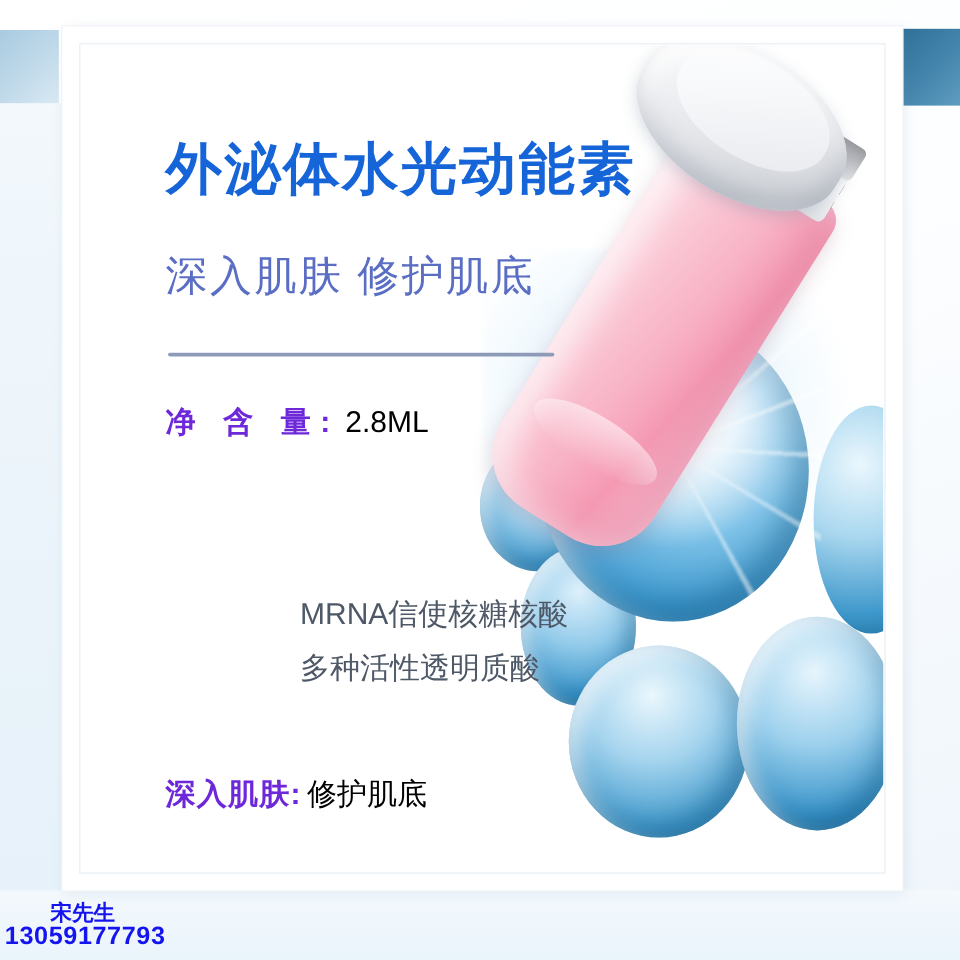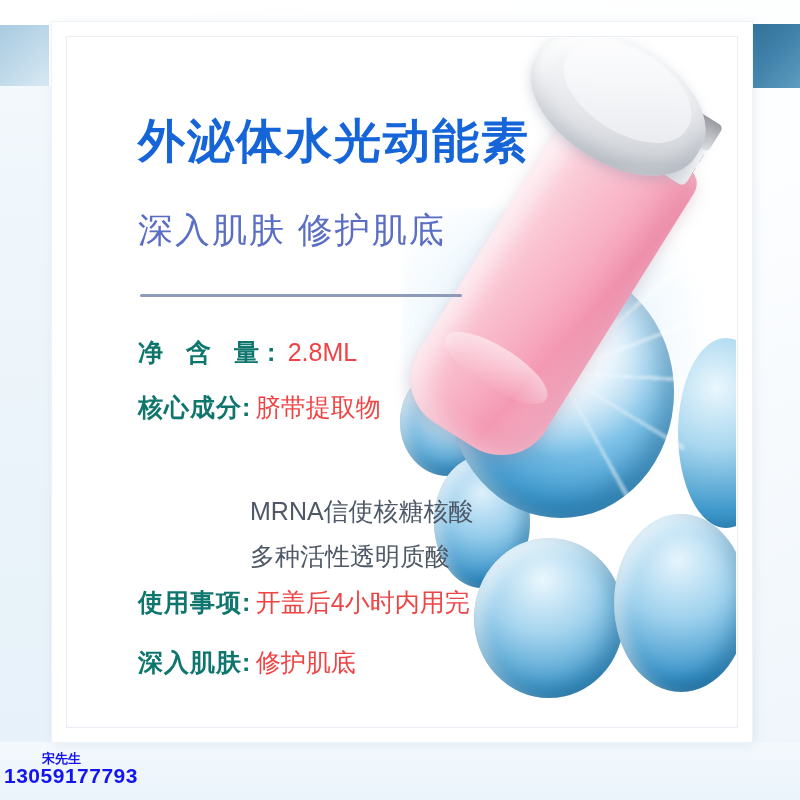--- a/index.html
+++ b/index.html
@@ -98,28 +98,28 @@
   
   #title{position:absolute;left:86px;top:88px;
     font-size:47px;font-weight:700;letter-spacing:2px;color:#1565d8;
     text-shadow:0 1px 0 rgba(255,255,255,.8);white-space:nowrap;text-align:right;}
   #subtitle{position:absolute;left:86px;top:185px;
     font-size:35px;font-weight:400;letter-spacing:2px;color:#5a6ec4;white-space:nowrap;}
   #divider{position:absolute;left:88px;top:272px;width:322px;height:3px;
     background:#8e9bb8;border-radius:2px;}
 
   .spec-row{position:absolute;left:86px;white-space:nowrap;line-height:1;}
-  .spec-label{font-size:25px;font-weight:700;color:#0f766e;letter-spacing:1px;}
+  .spec-label{font-size:25px;font-weight:700;color:#6d28d9;letter-spacing:1px;}
   .spec-label.wide{letter-spacing:8px;}
-  .spec-value{font-size:25px;font-weight:400;color:#ef4444;letter-spacing:0px;margin-top:35px;}
+  .spec-value{font-size:25px;font-weight:400;color:#000000;letter-spacing:0px;margin-top:35px;}
   .sub-line{position:absolute;left:198px;font-size:25px;color:#4e5866;white-space:nowrap;}
 
   
   #wm{position:absolute;left:4px;top:752px;color:#1414ee;line-height:1.02;}
-  #wm-name{font-size:13px;font-weight:700;padding-left:38px;}
+  #wm-name{font-size:18px;font-weight:700;padding-left:38px;}
   #wm-phone{font-size:21px;font-weight:700;letter-spacing:.5px;}
 </style>
 </head>
 <body>
 
 <div id="stage">
 
   <div id="band-left"></div>
   <div id="band-bottom"></div>
 
@@ -154,32 +154,24 @@
 
     <div id="title">外泌体水光动能素</div>
     <div id="subtitle">深入肌肤  修护肌底</div>
     <div id="divider"></div>
 
     <div class="spec-row" style="top:318px">
       <span class="spec-label wide">净 含 量:</span>
       <span class="spec-value">2.8ML</span>
     </div>
 
-    <div class="spec-row" style="top:373px">
-      <span class="spec-label">核心成分:</span>
-      <span class="spec-value">脐带提取物</span>
-    </div>
 
     <div class="sub-line" style="top:473px">MRNA信使核糖核酸</div>
     <div class="sub-line" style="top:518px">多种活性透明质酸</div>
 
-    <div class="spec-row" style="top:568px">
-      <span class="spec-label">使用事项:</span>
-      <span class="spec-value">开盖后4小时内用完</span>
-    </div>
 
     <div class="spec-row" style="top:628px">
       <span class="spec-label">深入肌肤:</span>
       <span class="spec-value">修护肌底</span>
     </div>
   </div>
 
   <div id="wm">
     <div id="wm-name">宋先生</div>
     <div id="wm-phone">13059177793</div>

